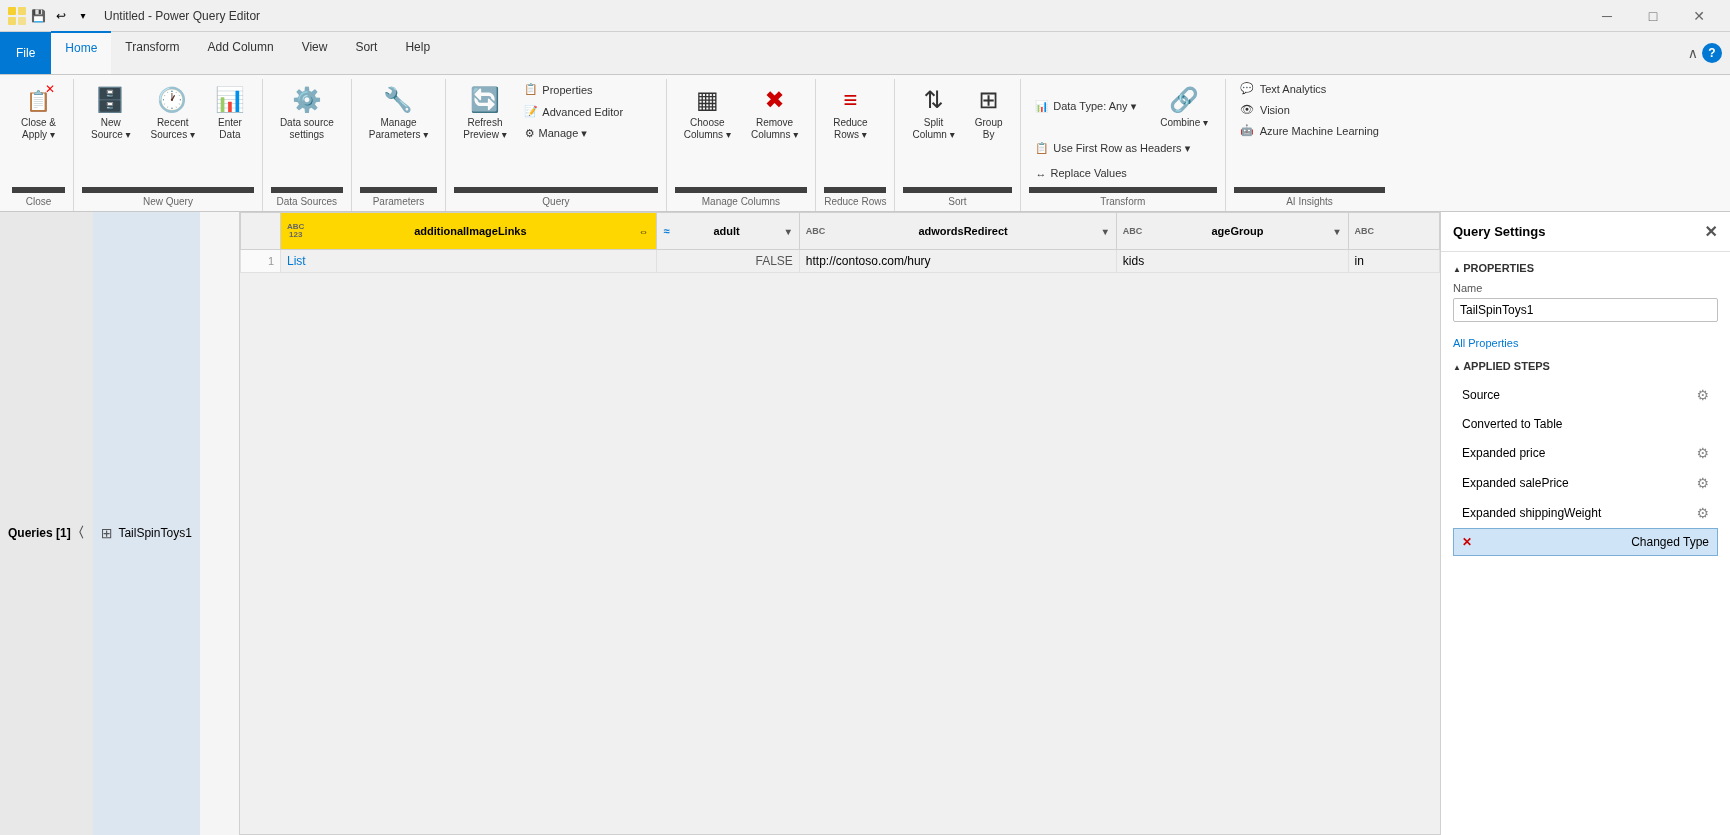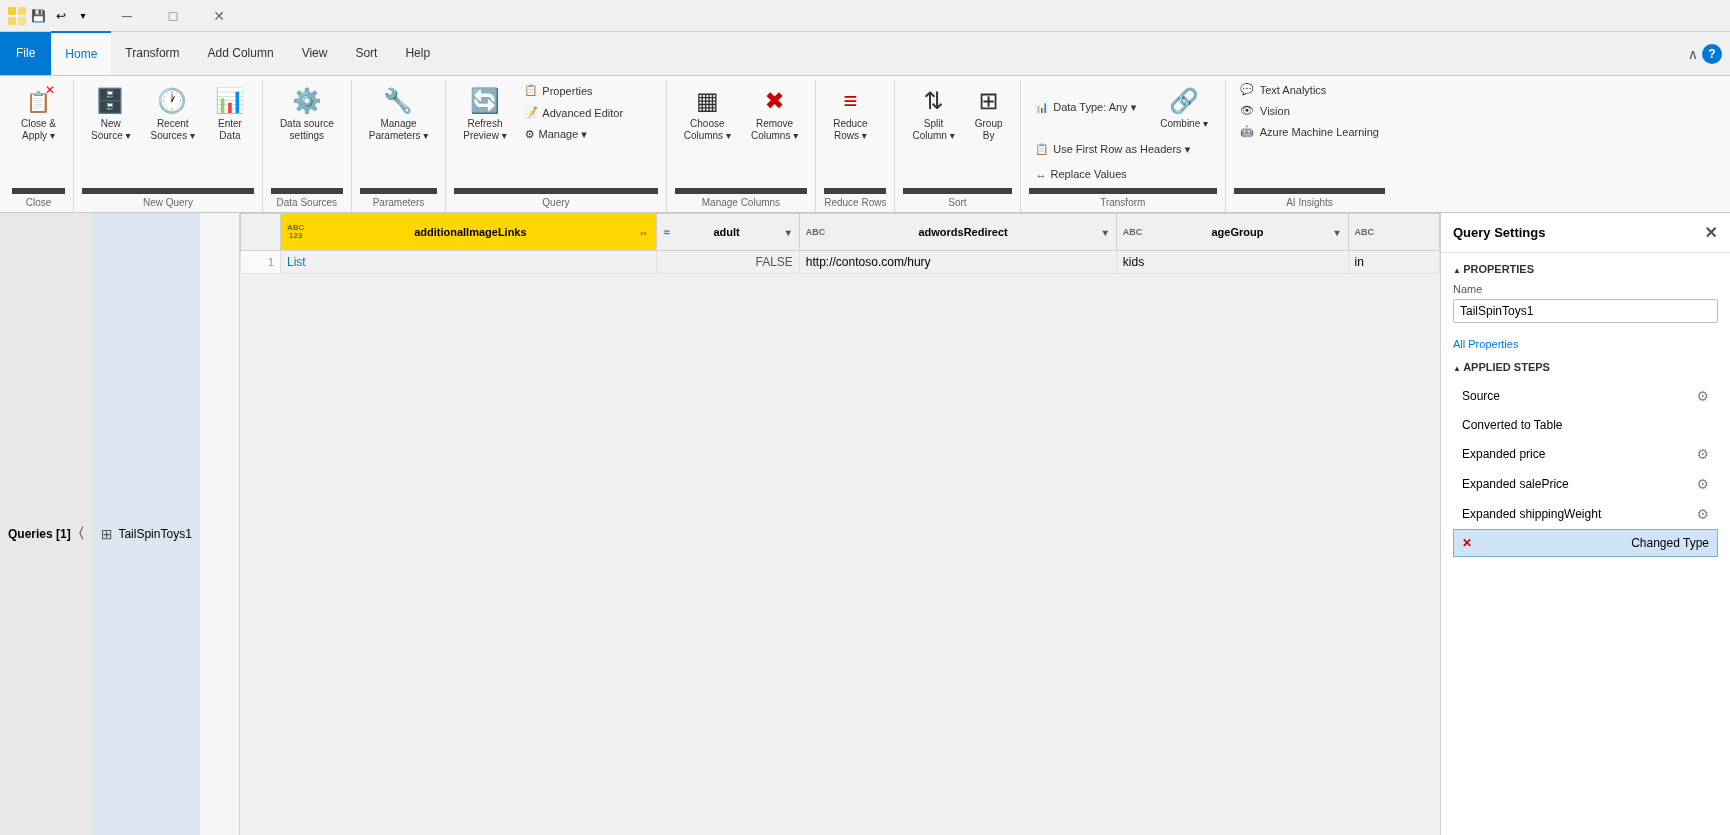--- a/index.html
+++ b/index.html
@@ -17,21 +17,21 @@
     .title-bar-icons { display: flex; gap: 4px; margin-right: 12px; }
     .title-icon { width: 18px; height: 18px; display: flex; align-items: center; justify-content: center; }
     .title-text { flex: 1; font-size: 12px; color: #333; }
     .title-controls { display: flex; gap: 0; }
     .title-ctrl-btn { width: 46px; height: 32px; display: flex; align-items: center; justify-content: center; font-size: 14px; color: #666; cursor: pointer; }
 
     
     .ribbon { background: #f8f8f8; border-bottom: 1px solid #c8c8c8; }
     .ribbon-tabs { display: flex; background: #f0f0f0; border-bottom: 1px solid #c8c8c8; }
     .ribbon-tab {
-      padding: 14px 14px;
+      padding: 8px 14px;
       font-size: 12px;
       cursor: pointer;
       color: #333;
       border: none;
       background: transparent;
     }
     .ribbon-tab.active {
       background: #f8f8f8;
       color: #0078d4;
       border-top: 2px solid #0078d4;
@@ -253,20 +253,21 @@
         <rect width="8" height="8" fill="#F5D030" rx="1"></rect>
         <rect x="10" width="8" height="8" fill="#F5D030" rx="1" opacity="0.7"></rect>
         <rect y="10" width="8" height="8" fill="#F5D030" rx="1" opacity="0.7"></rect>
         <rect x="10" y="10" width="8" height="8" fill="#F5D030" rx="1" opacity="0.5"></rect>
       </svg>
     </div>
     <div class="title-icon" style="cursor:pointer">💾</div>
     <div class="title-icon" style="cursor:pointer">↩</div>
     <div class="title-icon" style="cursor:pointer; font-size:10px;">▾</div>
   </div>
+  <div class="title-text">Untitled - Power Query Editor</div>
   <div class="title-controls">
     <div class="title-ctrl-btn">─</div>
     <div class="title-ctrl-btn">□</div>
     <div class="title-ctrl-btn close">✕</div>
   </div>
 </div>
 
 <div class="ribbon-tabs">
   <div class="ribbon-tab file">File</div>
   <div class="ribbon-tab active">Home</div>

